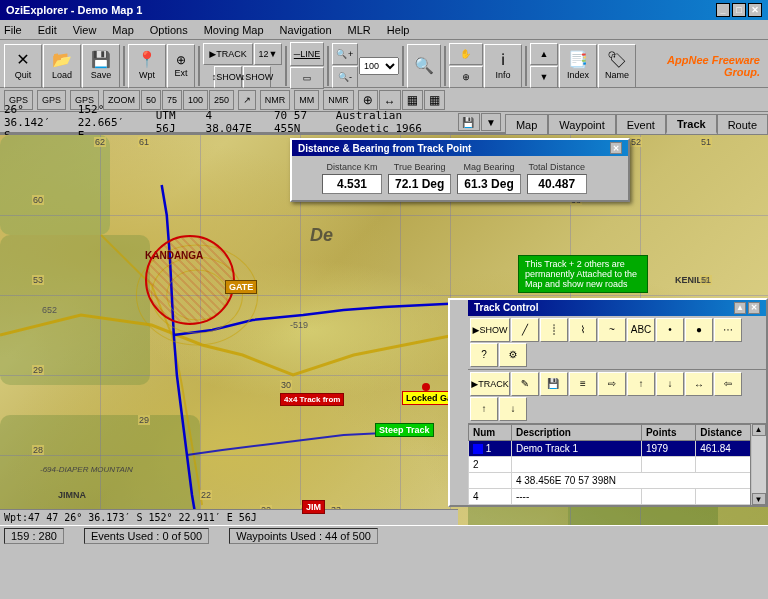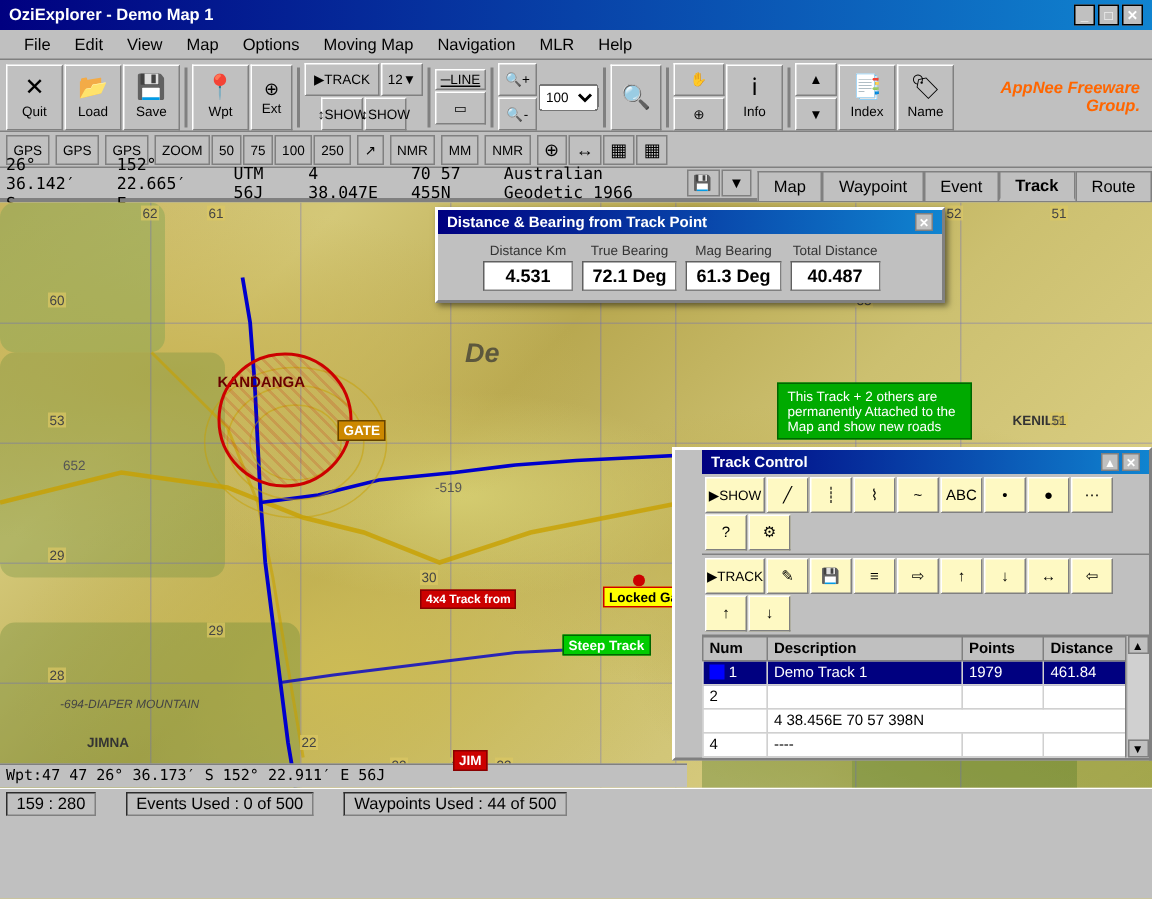--- a/index.html
+++ b/index.html
@@ -20,21 +20,21 @@
     .title-btn {
       width: 14px; height: 14px; background: #c0c0c0; border: 1px solid #000;
       display: flex; align-items: center; justify-content: center;
       font-size: 9px; cursor: pointer; font-weight: bold;
     }
 
     
     .menu-bar {
       background: #c0c0c0;
       border-bottom: 1px solid #808080;
-      padding: 2px 12px;
+      padding: 2px 0;
       display: flex;
       gap: 8px;
       height: 20px;
       align-items: center;
     }
     .menu-item {
       font-size: 11px;
       cursor: pointer;
       padding: 1px 4px;
     }
@@ -416,21 +416,21 @@
       <div class="toolbar-btn" style="width:28px;height:22px;font-size:9px;">12▼</div>
     </div>
     <div style="display:flex;gap:1px;">
       <div class="toolbar-btn" style="width:28px;height:22px;font-size:9px;">↕SHOW</div>
       <div class="toolbar-btn" style="width:28px;height:22px;font-size:9px;">↕SHOW</div>
     </div>
   </div>
   <div class="toolbar-sep"></div>
 
   <div style="display:flex;flex-direction:column;gap:1px;">
-    <div class="toolbar-btn" style="width:34px;height:14px;font-size:9px;text-decoration:underline;">─LINE</div>
+    <div class="toolbar-btn" style="width:34px;height:24px;font-size:9px;text-decoration:underline;">─LINE</div>
     <div class="toolbar-btn" style="width:34px;height:22px;font-size:9px;">▭</div>
   </div>
   <div class="toolbar-sep"></div>
 
   <div style="display:flex;align-items:center;gap:1px;">
     <div style="display:flex;flex-direction:column;gap:1px;">
       <div class="toolbar-btn" style="width:26px;height:22px;">🔍+</div>
       <div class="toolbar-btn" style="width:26px;height:22px;">🔍-</div>
     </div>
     <div style="display:flex;flex-direction:column;align-items:center;font-size:9px;">

